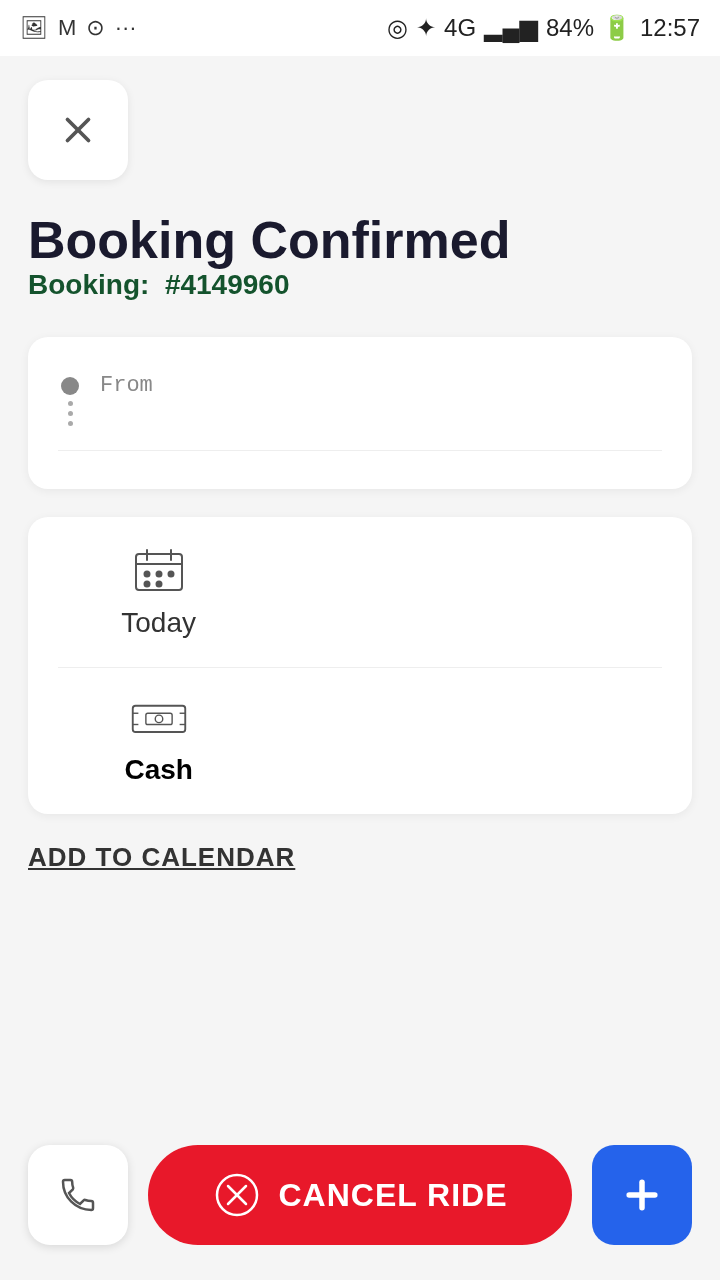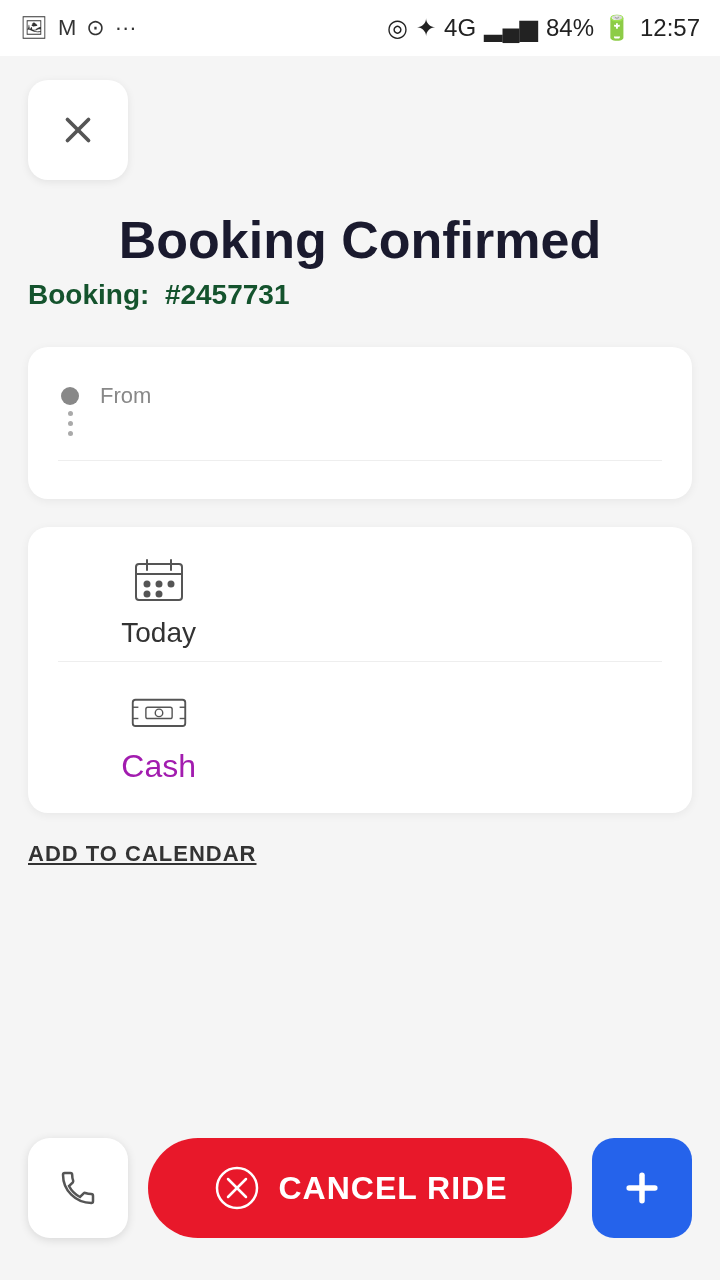--- a/index.html
+++ b/index.html
@@ -69,22 +69,20 @@
 
     
     .title-section {
       margin-bottom: 36px;
     }
     .booking-title {
       font-size: 52px;
       font-weight: 800;
       color: #1a1a2e;
       line-height: 1.1;
-      margin-bottom: 10px;
-      text-align: center;
     }
     .booking-ref {
       font-size: 28px;
       color: #555;
       font-weight: 400;
     }
     .booking-ref span {
       font-weight: 700;
       color: #14532d;
     }
@@ -97,20 +95,21 @@
       box-shadow: 0 2px 10px rgba(0,0,0,0.06);
       margin-bottom: 28px;
     }
 
     
     .route-row {
       display: flex;
       align-items: flex-start;
       gap: 18px;
       padding: 8px 0;
+      font-family: Liberation Mono, monospace;
     }
     .route-dot-col {
       display: flex;
       flex-direction: column;
       align-items: center;
       padding-top: 4px;
       width: 24px;
     }
     .route-dot {
       width: 18px;
@@ -152,21 +151,21 @@
       height: 1px;
       background: #eee;
       margin: 10px 0;
     }
 
     
     .details-grid {
       display: grid;
       grid-template-columns: 1fr 1fr 1fr;
       gap: 0;
-      padding-bottom: 12px;
+      padding-bottom: 28px;
       border-bottom: 1px solid #eee;
       margin-bottom: 24px;
     }
     .detail-item {
       display: flex;
       flex-direction: column;
       align-items: center;
       gap: 12px;
     }
     .detail-icon {
@@ -208,40 +207,40 @@
       justify-content: center;
     }
     .payment-icon svg {
       width: 60px;
       height: 44px;
       stroke: #555;
       fill: none;
       stroke-width: 2;
     }
     .payment-label {
-      font-size: 32px;
-      color: #a21caf;
-      font-weight: 400;
+      font-size: 28px;
+      color: #000000;
+      font-weight: 700;
     }
 
     
     .add-to-calendar {
-      font-size: 22px;
+      font-size: 26px;
       font-weight: 700;
       color: #333;
       text-decoration: underline;
       letter-spacing: 1px;
       cursor: pointer;
       margin-bottom: 28px;
     }
 
     
     .bottom-bar {
       position: fixed;
-      bottom: 7px;
+      bottom: 0;
       left: 0;
       width: 720px;
       height: 150px;
       background: transparent;
       display: flex;
       align-items: center;
       justify-content: space-between;
       padding: 0 28px 20px 28px;
     }
 
@@ -342,21 +341,21 @@
     <svg viewBox="0 0 24 24" stroke="#555" fill="none" stroke-width="2.5" stroke-linecap="round">
       <line x1="5" y1="5" x2="19" y2="19"></line>
       <line x1="19" y1="5" x2="5" y2="19"></line>
     </svg>
   </button>
 
   <div class="title-section">
     <div class="booking-title">Booking Confirmed</div>
     <div class="booking-ref">
       <span>Booking:</span>
-      &nbsp;<span>#2457731</span>
+      &nbsp;<span>#4149960</span>
     </div>
   </div>
 
   <div class="card">
     <div class="route-row">
       <div class="route-dot-col">
         <div class="route-dot"></div>
         <div class="route-dots-line">
           <div class="dot-small"></div>
           <div class="dot-small"></div>

